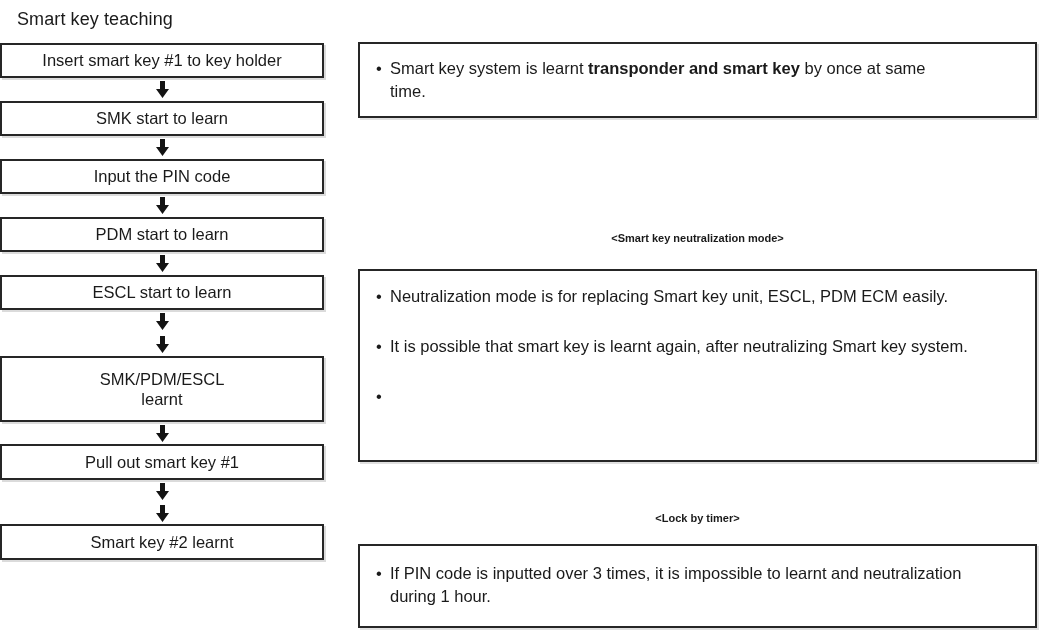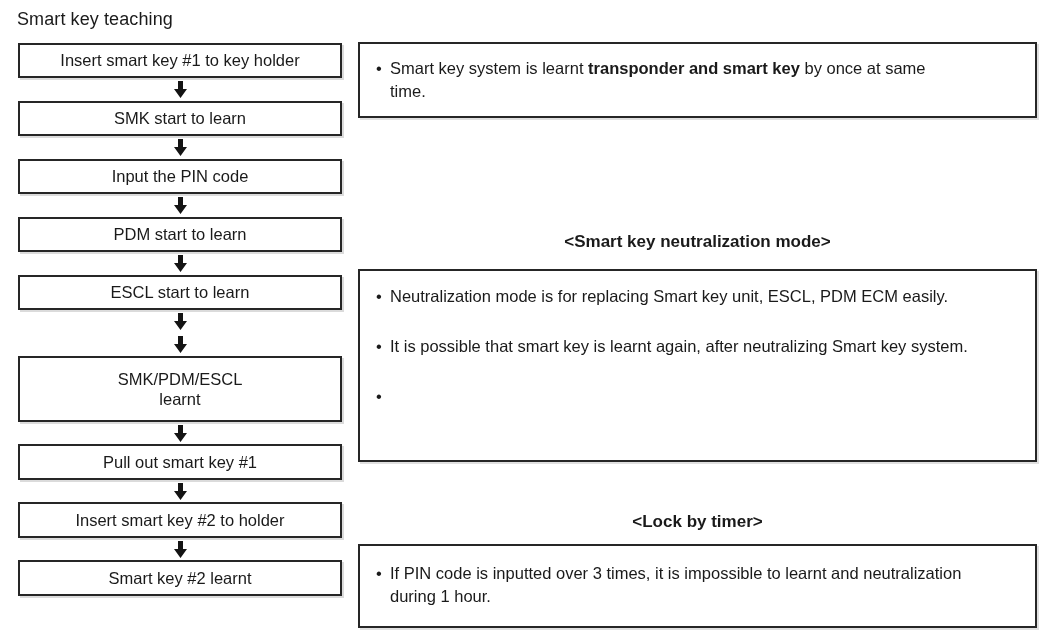--- a/index.html
+++ b/index.html
@@ -6,21 +6,21 @@
   .page {
     position:relative; width:1050px; height:639px; background:#ffffff;
     font-family:"Liberation Sans", sans-serif; color:#1a1a1a; overflow:hidden;
   }
   .title {
     position:absolute; left:17px; top:9px;
     font-size:18px; font-weight:normal; letter-spacing:0.1px;
   }
   
   .flow {
-    position:absolute; left:18px; top:43px; width:324px;
+    position:absolute; left:0; top:43px; width:324px;
     display:flex; flex-direction:column;
   }
   .fbox {
     box-sizing:border-box; height:35px; border:2px solid #262626; background:#fff;
     display:flex; align-items:center; justify-content:center; text-align:center;
     font-size:16.5px; line-height:1.22; white-space:pre-line;
     box-shadow:2px 2px 0 rgba(0,0,0,0.14);
   }
   .fbox.tall { height:66px; }
   .fbox.h36 { height:36px;text-align:center; }
@@ -33,21 +33,21 @@
   .note-box {
     position:absolute; left:358px; width:679px; box-sizing:border-box;
     border:2px solid #262626; background:#fff; font-size:16.5px; line-height:23px;
     box-shadow:2px 2px 0 rgba(0,0,0,0.12);
   }
   .note-box.top-box  { top:42px;  min-height:76px; padding:13px 16px 12px; }
   .note-box.mid-box  { top:269px; height:193px;   padding:14px 16px 0; }
   .note-box.bot-box  { top:544px; height:84px;    padding:16px 16px 0; }
   .note-heading {
     position:absolute; left:358px; width:679px; text-align:center;
-    font-size:17px; font-weight:bold;
+    font-size:11px; font-weight:bold;
   }
   .note-heading.h1 { top:232px; }
   .note-heading.h2 { top:512px; }
   .bullet { display:flex; align-items:flex-start; }
   .bullet .dot { flex:0 0 14px; width:14px; }
   .bullet .txt { max-width:615px; }
   .mid-box .bullet { margin-bottom:27px; }
   .mid-box .bullet:last-child { margin-bottom:0; }
   .top-box .txt { max-width:565px; }
   b { font-weight:bold;margin-top:40px; }
@@ -101,21 +101,20 @@
         <svg width="15" height="17" viewBox="0 0 15 17">
           <polygon points="7.5,17 1,8 5,8 5,0 10,0 10,8 14,8" fill="#141414"></polygon>
         </svg>
       </div>
     <div class="fbox h36"><span>Pull out smart key #1</span></div>
     <div class="arrowrow h22">
         <svg width="15" height="17" viewBox="0 0 15 17">
           <polygon points="7.5,17 1,8 5,8 5,0 10,0 10,8 14,8" fill="#141414"></polygon>
         </svg>
       </div>
-    <div class="fbox h36"><span>Insert smart key #2 to holder</span></div>
     <div class="arrowrow h22">
         <svg width="15" height="17" viewBox="0 0 15 17">
           <polygon points="7.5,17 1,8 5,8 5,0 10,0 10,8 14,8" fill="#141414"></polygon>
         </svg>
       </div>
     <div class="fbox h36"><span>Smart key #2 learnt</span></div>
   </div>
 
   <div class="note-box top-box">
     <div class="bullet">

